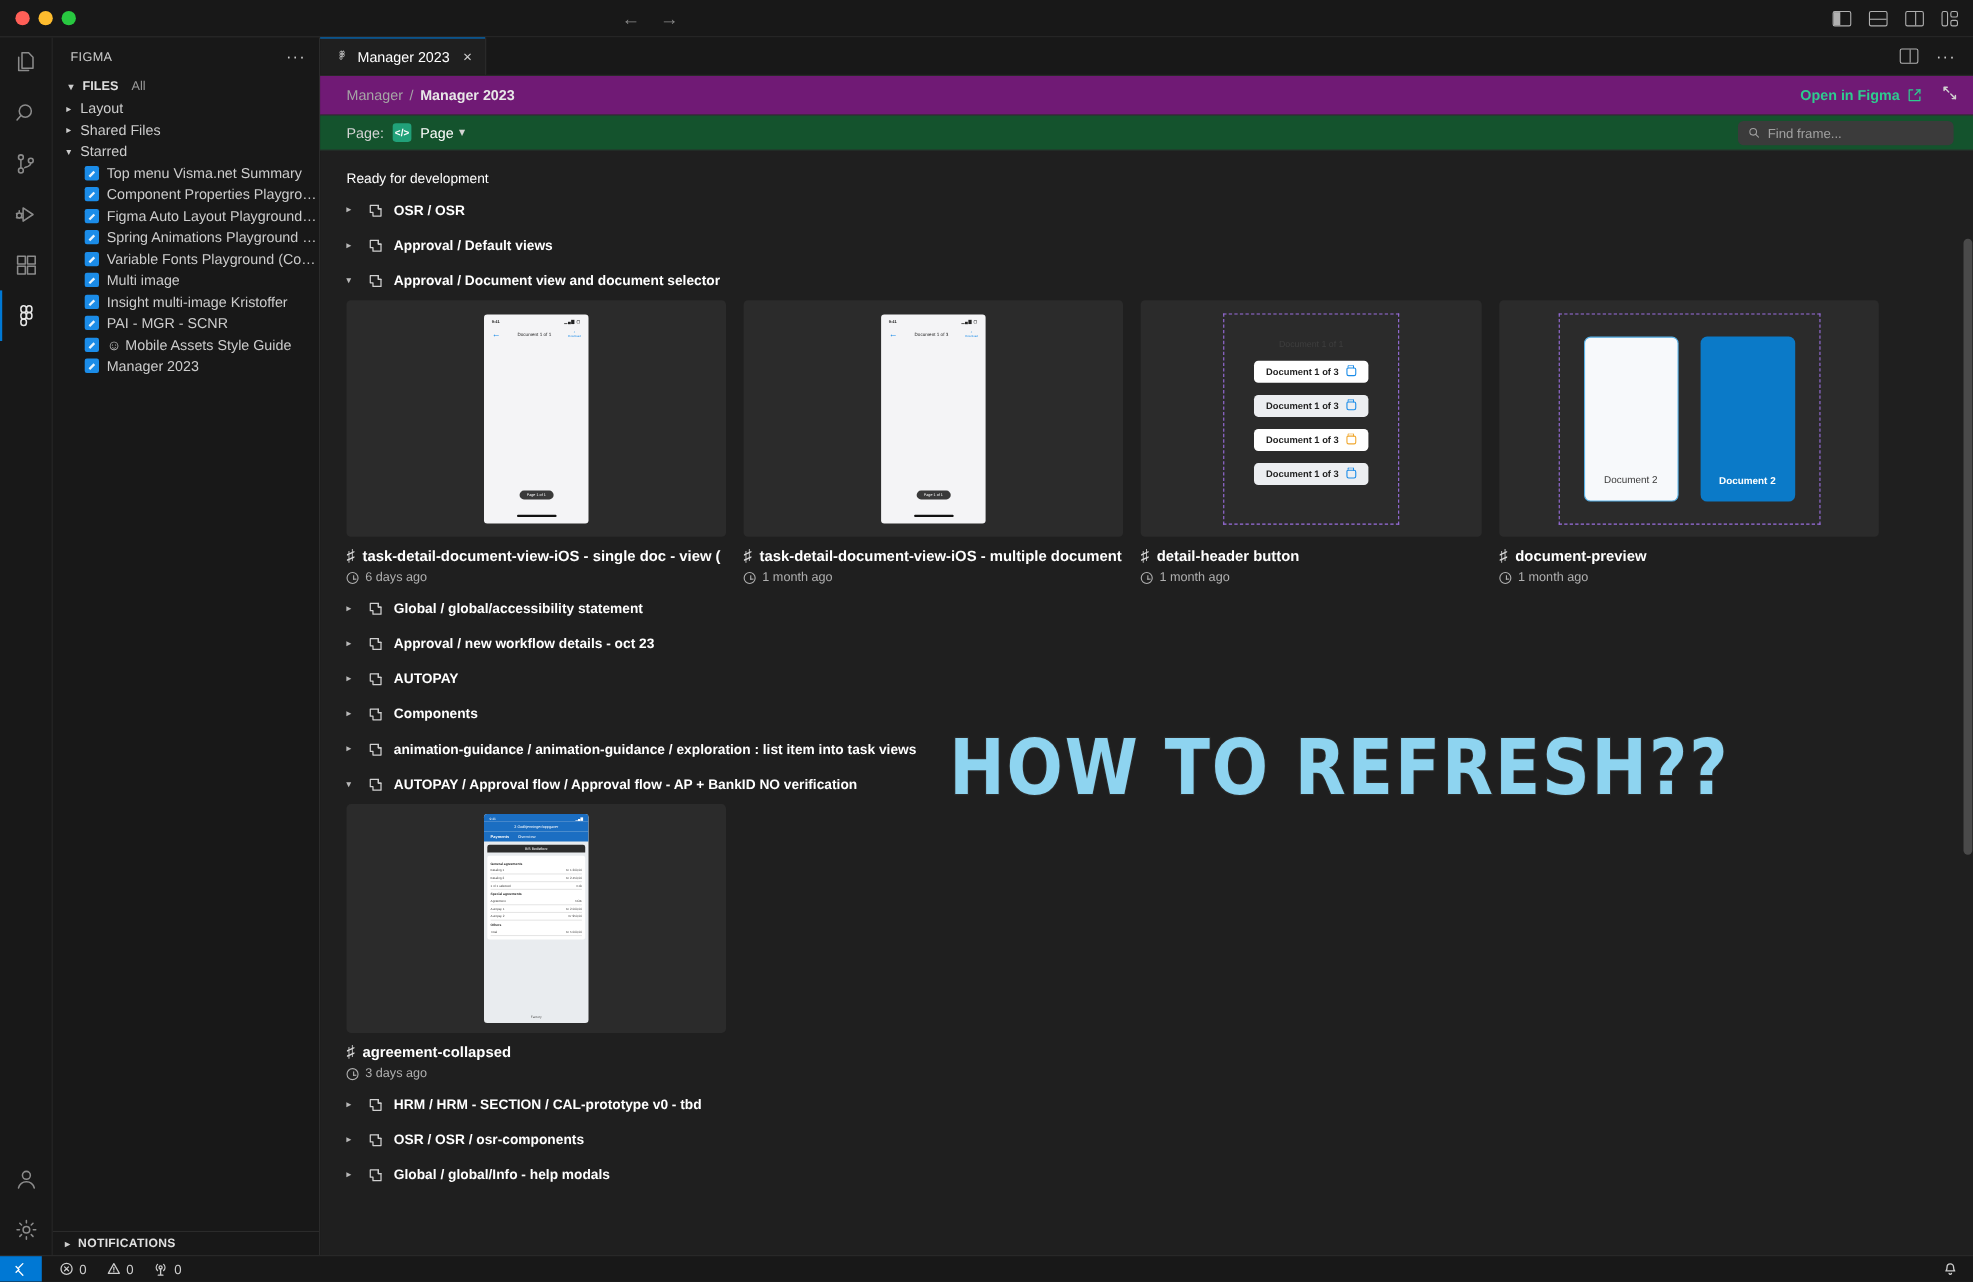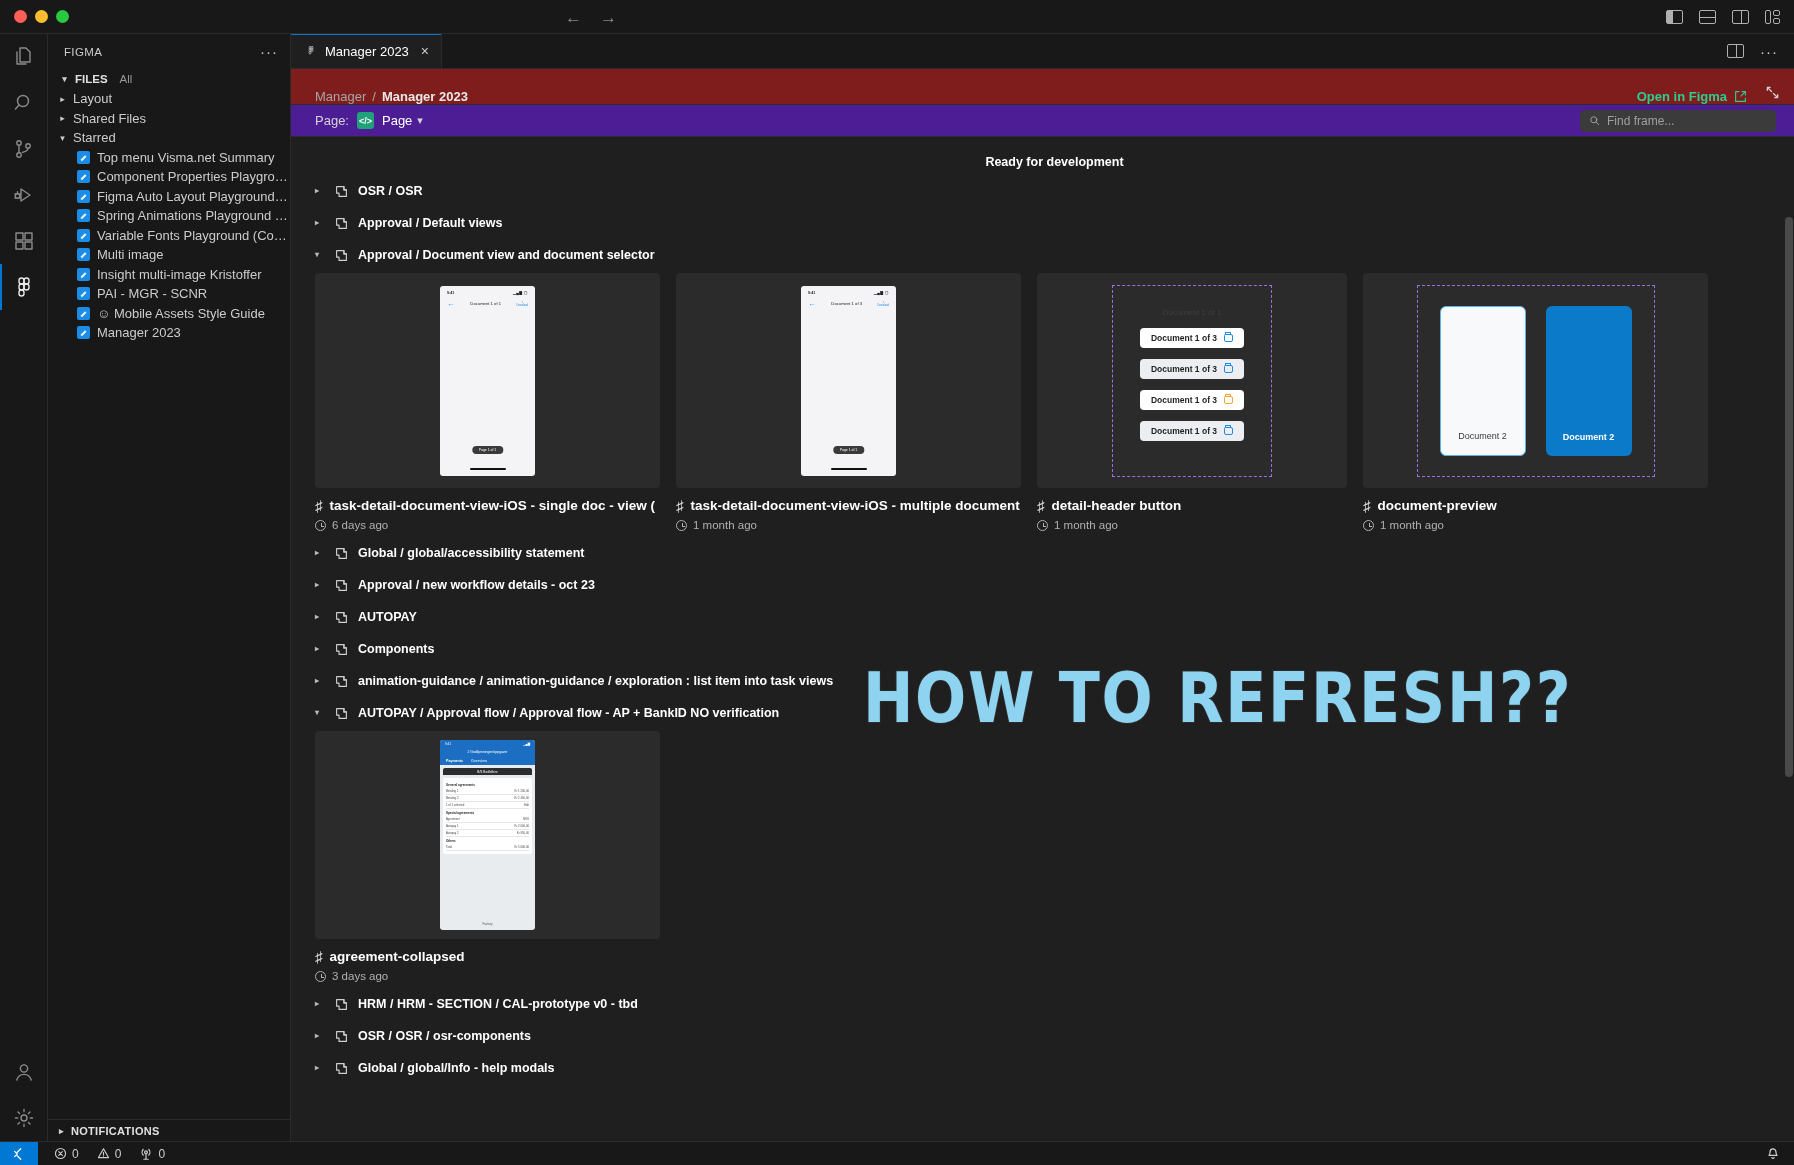--- a/index.html
+++ b/index.html
@@ -79,37 +79,37 @@
   .sb-notif { height: 22px; border-top:1px solid #2b2b2b; display:flex; align-items:center; gap:5px; padding-left: 9px; font-size:11px; font-weight:bold; letter-spacing:.3px; color:#e0e0e0; }
 
   
   .editor { flex:1 1 auto; display:flex; flex-direction:column; min-width:0; background:#1f1f1f; }
   .tabsrow { height: 35px; flex:0 0 35px; background:#181818; display:flex; align-items:stretch; border-bottom:1px solid #2b2b2b; position:relative;}
   .tab { display:flex; align-items:center; gap:8px; padding: 0 12px 0 14px; background:#1f1f1f; font-size:13px; color:#ffffff; border-right:1px solid #2b2b2b; position:relative; }
   .tab::before { content:''; position:absolute; left:0; right:0; top:0; height:1px; background:#0078d4; }
   .tab .tclose { color:#cccccc; font-size:14px; margin-left:4px; }
   .tab-actions { margin-left:auto; display:flex; align-items:center; gap:16px; padding-right:16px; color:#cccccc; }
 
-  .breadcrumbbar { height: 36px; flex:0 0 36px; background:#7f1d1d; display:flex; align-items:flex-end; padding: 0 14px 0 24px; border-bottom:1px solid #2b2b2b; }
+  .breadcrumbbar { height: 36px; flex:0 0 36px; background:#701a75; display:flex; align-items:center; padding: 0 14px 0 24px; border-bottom:1px solid #2b2b2b; }
   .crumb { font-size:13px; color:#a6a6a6; }
   .crumb b { color:#e8e8e8; font-weight:bold; }
   .open-figma { margin-left:auto; display:flex; align-items:center; gap:7px; color:#2ecc8f; font-size:13px; font-weight:bold; }
   .collapse-ico { margin-left:18px; color:#cfcfcf; }
 
-  .pagebar { height: 32px; flex:0 0 32px; background:#4c1d95; display:flex; align-items:center; padding-left:24px; gap:8px; border-bottom:1px solid #2b2b2b; }
+  .pagebar { height: 32px; flex:0 0 32px; background:#14532d; display:flex; align-items:center; padding-left:24px; gap:8px; border-bottom:1px solid #2b2b2b; }
   .pagebar .plabel { font-size:13px; color:#d4d4d4; }
   .page-badge { width:17px; height:17px; background:#21a179; border-radius:3px; display:flex; align-items:center; justify-content:center; font-size:9px; color:#fff; font-weight:bold; }
   .page-name { font-size:13px; color:#ffffff; }
   .findframe {
     margin-left:auto; margin-right:18px; width:196px; height:22px; background:#3b3b3b;
     border-radius:5px; display:flex; align-items:center; gap:7px; padding:0 9px; font-size:12px; color:#a0a0a0;
   }
 
   .canvas { flex:1 1 auto; overflow:hidden; position:relative; background:#1f1f1f; padding-top:10px; }
-  .status-head { font-size:12.5px; font-weight:bold; color:#ffffff; padding: 8px 0 6px 24px; text-align: center; }
+  .status-head { font-size:12.5px; font-weight:normal; color:#ffffff; padding: 8px 0 6px 24px; }
   .frame-row { display:flex; align-items:center; gap:10px; height:32px; padding-left:24px; font-size:12.5px; font-weight:bold; color:#ffffff; }
   .tri { width:10px; color:#b9b9b9; font-size:8px; line-height:1; }
   .frame-ico { width:13px; height:13px; flex:0 0 13px; }
   .frame-ico svg { width:13px; height:13px; }
 
   .cards { display:flex; gap:16px; padding: 2px 0 6px 24px; }
   .card { width: 345px; }
   .card.wide { width: 310px; }
   .thumb { height: 215px; background: #2b2b2b; border-radius: 4px; display:flex; align-items:center; justify-content:center; overflow:hidden; position:relative; }
   .card-label { display:flex; align-items:center; gap:7px; font-size:13.5px; font-weight:bold; color:#ffffff; margin-top:10px; white-space:nowrap; overflow:hidden; }

